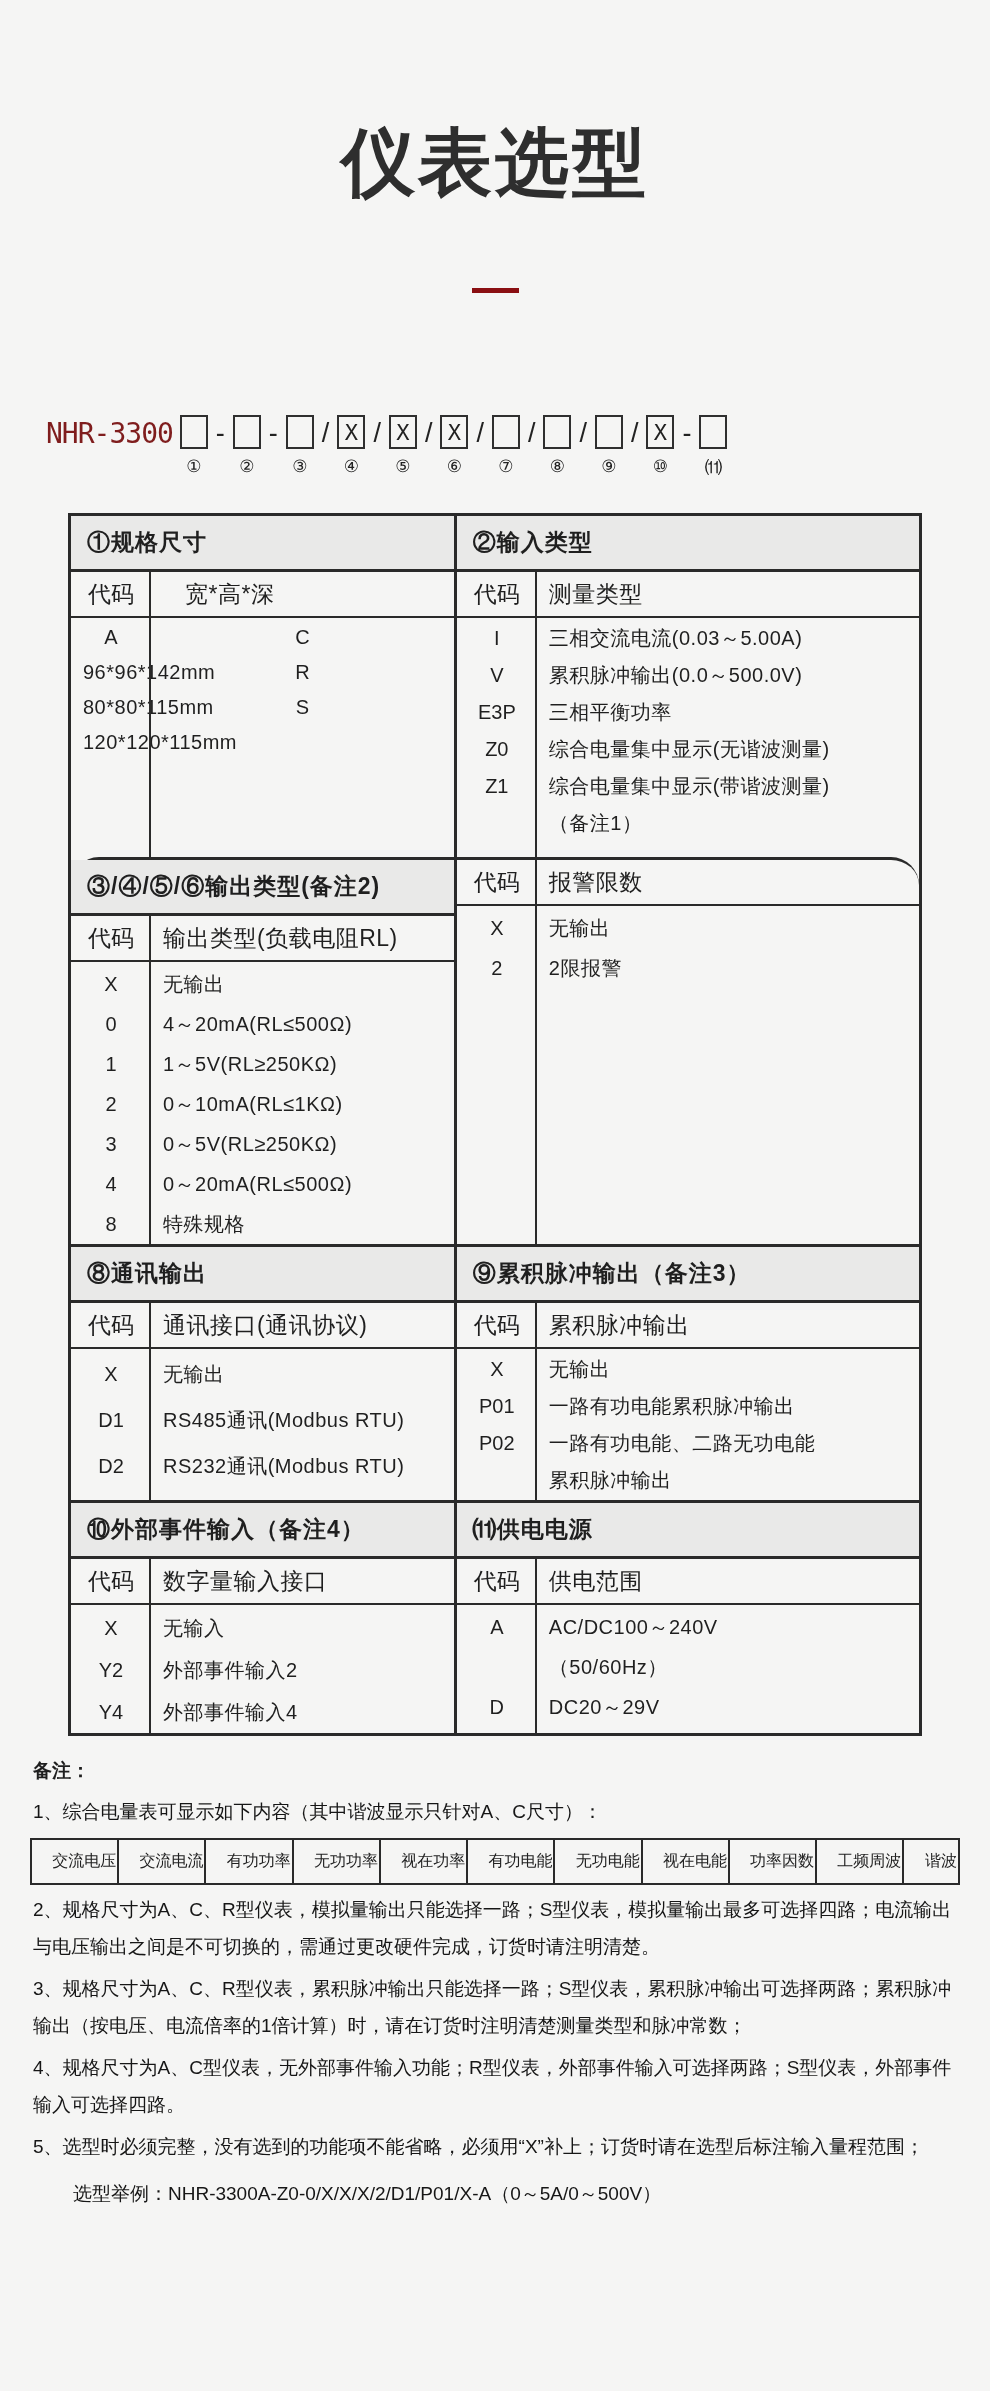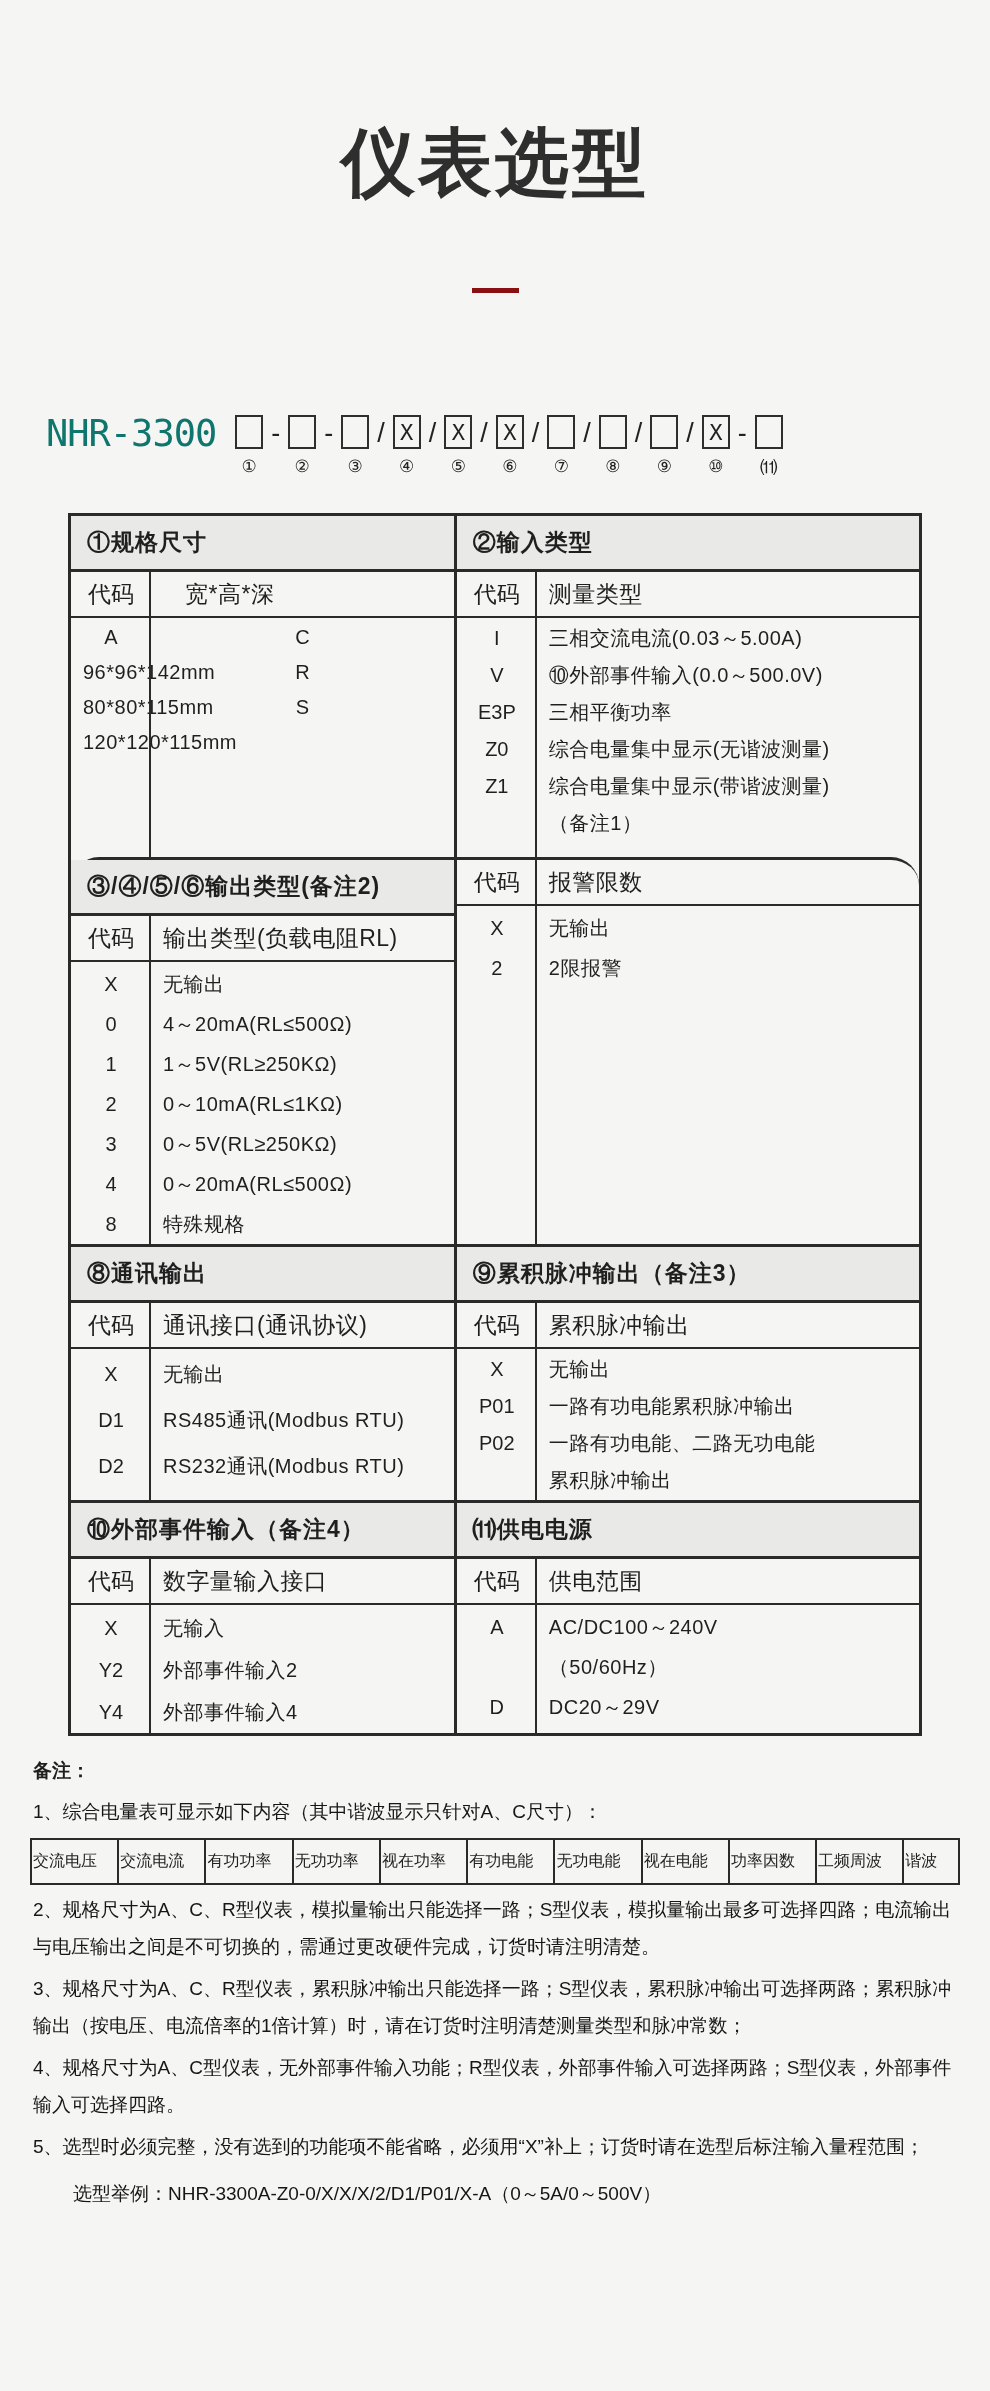--- a/index.html
+++ b/index.html
@@ -6,22 +6,22 @@
   body {
     width:990px; height:2391px; background:#f5f5f4; color:#1f1f1f;
     font-family:"Liberation Sans", sans-serif; overflow:hidden;
   }
   .title { padding-top:126px; text-align:center; font-size:74px; line-height:1;
            font-weight:900; letter-spacing:3px; color:#2e2e2e; }
   .title-dash { width:47px; height:5px; background:#8a0f12; margin:88px auto 0; }
 
   
   .model-line { display:flex; align-items:flex-start; margin:122px 0 0 46px; }
-  .model-prefix { font-family:"DejaVu Sans Mono", monospace; font-size:37px;
-                  line-height:38px; letter-spacing:-1px; margin-right:14px; color:#0f766e; }
+  .model-prefix { font-family:"DejaVu Sans Mono", monospace; font-size:28px;
+                  line-height:38px; letter-spacing:-1px; margin-right:2px; color:#7f1d1d; }
   .slot { display:flex; flex-direction:column; align-items:center; margin:0 5px; }
   .mbox { width:28px; height:34px; border:2px solid #2f2f2f; display:flex;
           align-items:center; justify-content:center; font-size:22px;
           font-family:"DejaVu Sans Mono", monospace; color:#222; }
   .slot-num { margin-top:7px; font-size:17px; color:#222; }
   .msep { font-size:27px; line-height:36px; margin:0 3px; color:#222; }
 
   
   .sel-table { width:854px; margin:34px auto 0; border:3px solid #2a2a2a; }
   .band { display:grid; grid-template-columns:45.5% 54.5%; }
@@ -46,21 +46,21 @@
   .lh42 .c1, .lh42 .c2 { line-height:42px; }
   .lh46 .c1, .lh46 .c2 { line-height:46px; }
   .b1 { min-height:341px; } .b2 { min-height:369px;border-radius:28px; }
   .b3 { min-height:256px; } .b4 { min-height:224px; }
 
   
   .notes { width:932px; margin:18px auto 0; }
   .notes-label { font-size:19px; font-weight:bold; line-height:34px; margin-left:4px; }
   .note { font-size:19px; line-height:37px; margin:5px 0 5px 4px; color:#161616; }
   .mini { display:flex; width:930px; margin:8px auto 6px; border:2px solid #2a2a2a; }
-  .mini .cell { flex:1; border-right:2px solid #2a2a2a; text-align:left;
+  .mini .cell { flex:1; border-right:2px solid #2a2a2a; text-align:right;
                 font-family:Liberation Sans, sans-serif; font-size:16px;
                 padding:11px 1px; white-space:nowrap; color:#222; }
   .mini .cell:last-child { border-right:none; flex:0.62; }
   .example { font-size:19px; line-height:37px; margin:10px 0 0 44px; color:#161616; }
 </style>
 </head>
 <body>
 
 <div class="title">仪表选型</div>
 <div class="title-dash"></div>
@@ -148,21 +148,21 @@
       <div class="sec-header">②输入类型</div>
       <div class="grid-body">
         <div class="sub">
             <span class="c1">代码</span>
             <span class="c2">测量类型</span>
           </div>
         <div class="rows lh37">
           <span class="c1">I</span>
             <span class="c2">三相交流电流(0.03～5.00A)</span>
           <span class="c1">V</span>
-            <span class="c2">⑩外部事件输入(0.0～500.0V)</span>
+            <span class="c2">累积脉冲输出(0.0～500.0V)</span>
           <span class="c1">E3P</span>
             <span class="c2">三相平衡功率</span>
           <span class="c1">Z0</span>
             <span class="c2">综合电量集中显示(无谐波测量)</span>
           <span class="c1">Z1</span>
             <span class="c2">综合电量集中显示(带谐波测量)
 （备注1）</span>
         </div>
       </div>
     </div>

